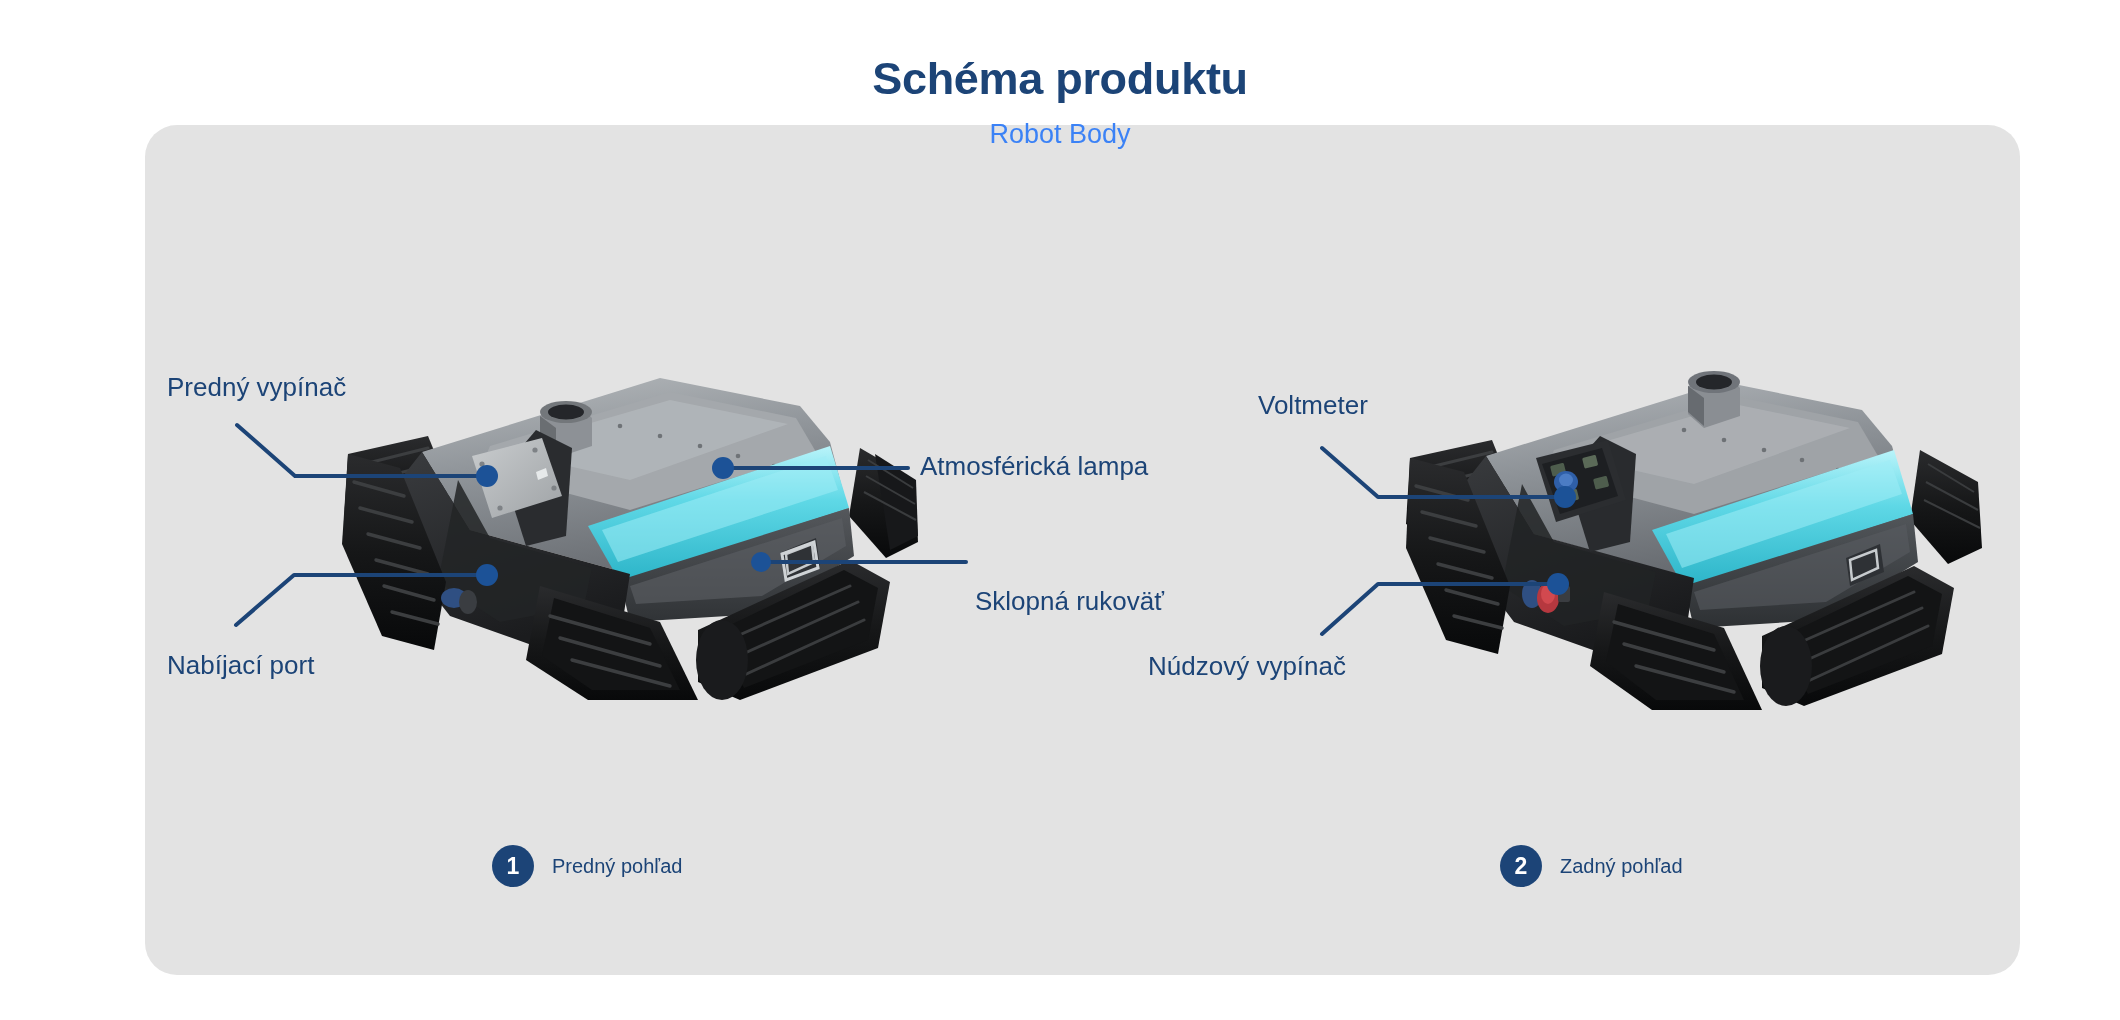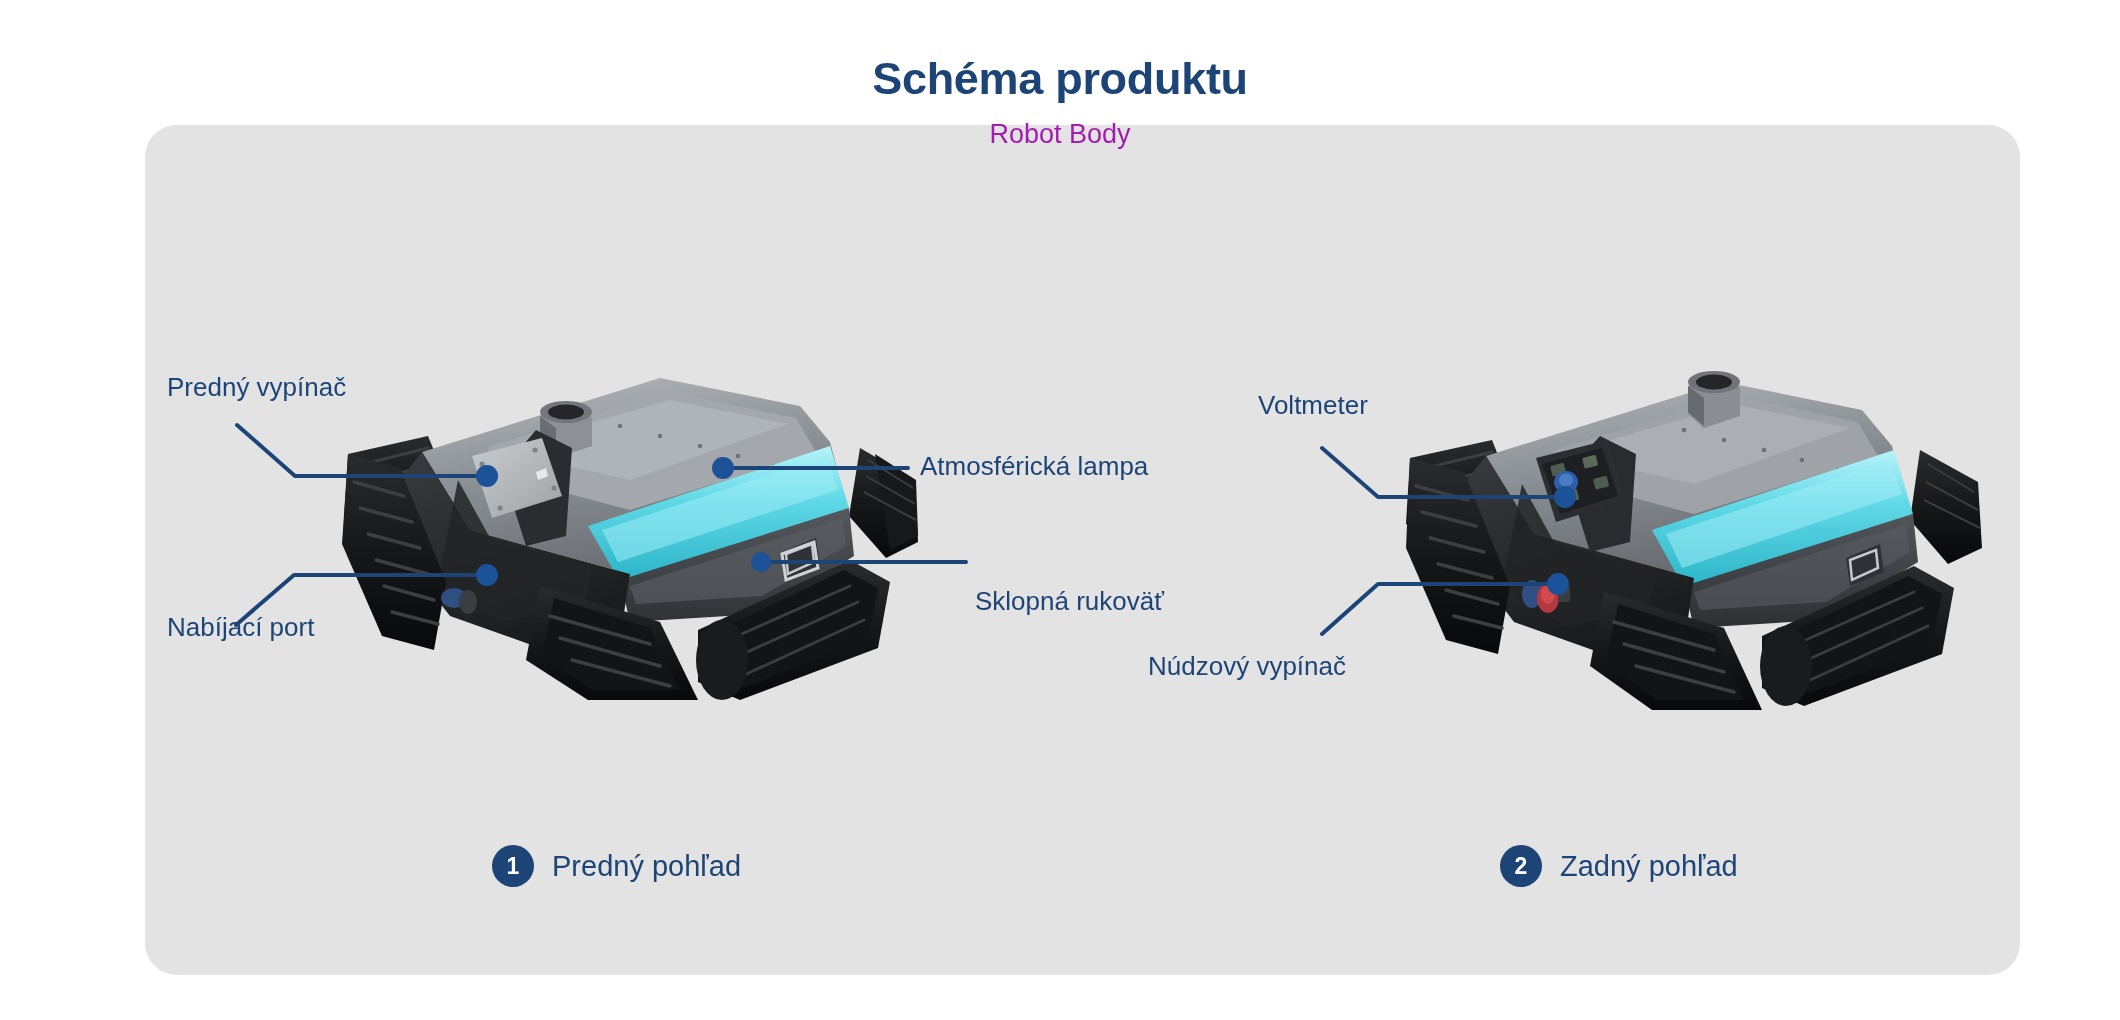--- a/index.html
+++ b/index.html
@@ -20,34 +20,34 @@
   #header{
     position:absolute;left:0;top:38px;width:100%;
     text-align:center;
   }
   #title{
     font-size:45px;font-weight:bold;color:#1c4477;
     letter-spacing:-0.3px;line-height:1.1;
     margin:16px;
   }
   #subtitle{
-    font-size:27px;font-weight:400;color:#a21caf;
+    font-size:27px;font-weight:400;color:#3b82f6;
     margin:14px 0 0 0;line-height:1.1;
   }
 
   
   .label{
     position:absolute;
     font-size:26px;
     color:#1c4477;
     white-space:nowrap;
     line-height:1.2;
   }
   #lbl-main-switch   {left:167px; top:372px;}
-  #lbl-charging-port {left:167px; top:612px;}
+  #lbl-charging-port {left:167px; top:650px;}
   #lbl-atmos-lamp    {left:920px; top:451px;}
   #lbl-folding-handle{left:975px; top:546px;margin-top:40px;}
   #lbl-voltmeter     {left:1258px;top:390px;}
   #lbl-emergency     {left:1148px;top:651px;}
 
   
   #leaders{position:absolute;left:0;top:0;width:2120px;height:1020px;pointer-events:none;}
 
   
   .robot-wrap{position:absolute;}
@@ -63,21 +63,21 @@
   #caption2{left:1500px;top:845px;}
   .badge{
     width:42px;height:42px;border-radius:50%;
     background:#1c4477;
     color:#ffffff;
     font-size:23px;font-weight:bold;
     display:flex;align-items:center;justify-content:center;
     flex:0 0 auto;
   }
   .caption-text{
-    font-size:29px;color:#1c4477;white-space:nowrap;
+    font-size:20px;color:#1c4477;white-space:nowrap;
   }
 </style>
 </head>
 <body>
 
 <div id="panel"></div>
 
 <div id="header">
   <div id="title">Schéma produktu</div>
   <div id="subtitle">Robot Body</div>

